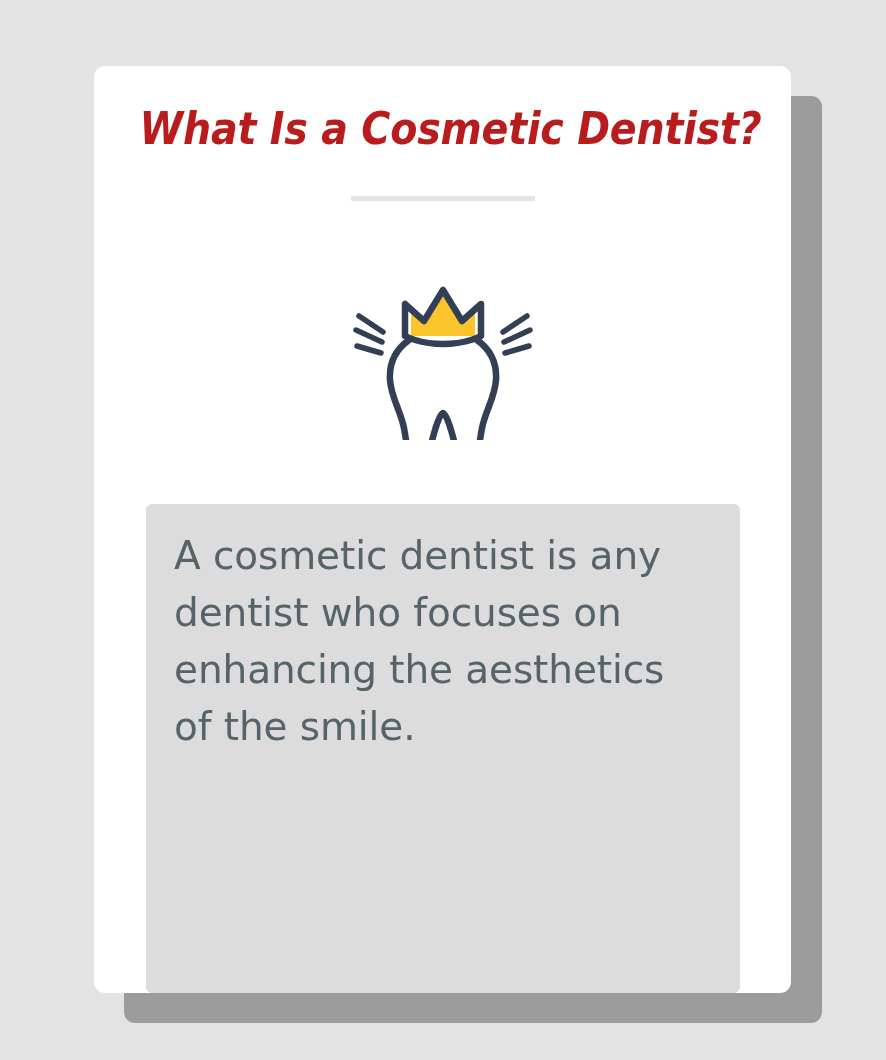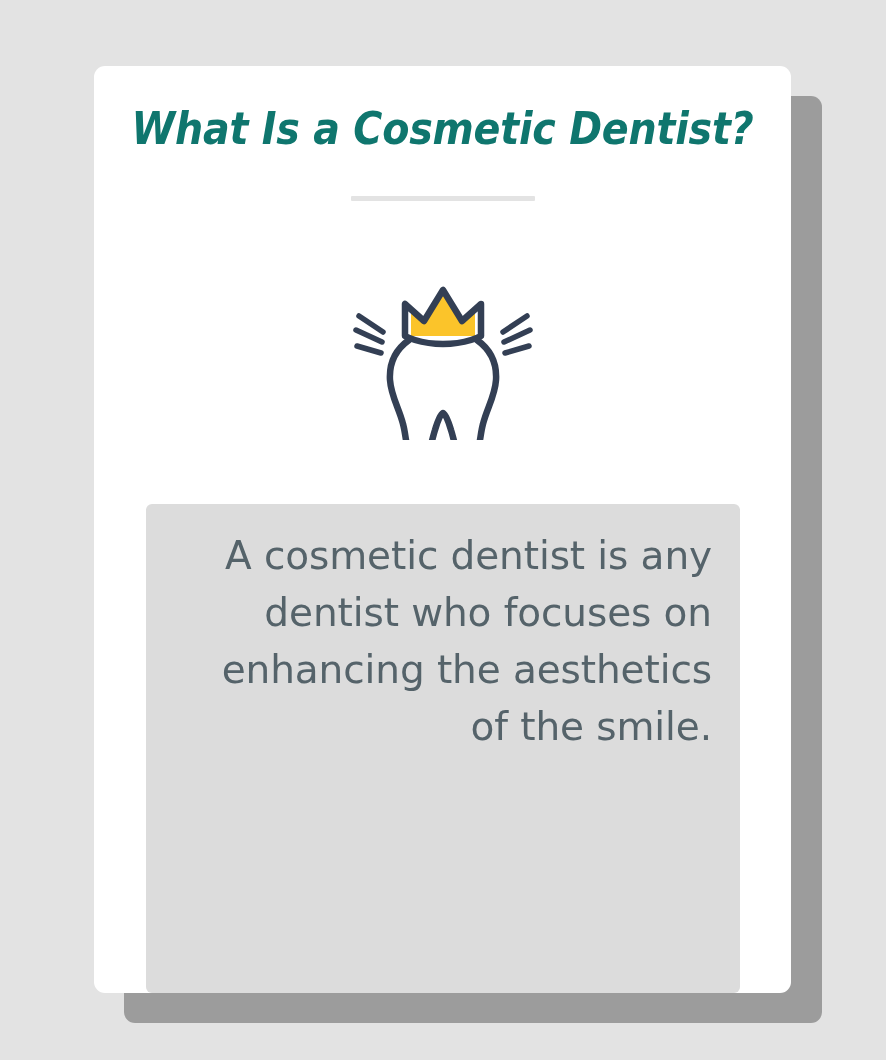--- a/index.html
+++ b/index.html
@@ -44,30 +44,30 @@
     width: 697px;
     height: 927px;
     background: #ffffff;
     border-radius: 11px;
     overflow: hidden;
   }
 
   
   #page-title {
     position: absolute;
-    left: 0;
+    left: 8px;
     top: 38px;
     width: 697px;
     text-align: center;
     font-family: "DejaVu Sans Condensed", "Liberation Sans Narrow", "Liberation Sans", sans-serif;
     font-size: 44px;
     font-weight: 700;
     font-style: italic;
     letter-spacing: -0.2px;
-    color: #0f766e;
+    color: #b91c1c;
     line-height: 1.15;
     white-space: nowrap;
   }
 
   
   #title-divider {
     position: absolute;
     left: 257px;
     top: 130px;
     width: 184px;
@@ -98,21 +98,21 @@
     width: 594px;
     height: 489px;
     background: #dcdcdc;
     border-radius: 6px;
   }
   #body-text {
     position: absolute;
     left: 28px;
     top: 24px;
     width: 538px;
-    text-align: right;
+    text-align: left;
     font-family: "DejaVu Sans", "Liberation Sans", sans-serif;
     font-size: 39px;
     font-weight: 400;
     line-height: 1.46;
     color: #55636a;
     letter-spacing: -0.1px;
   }
 </style>
 </head>
 <body>

